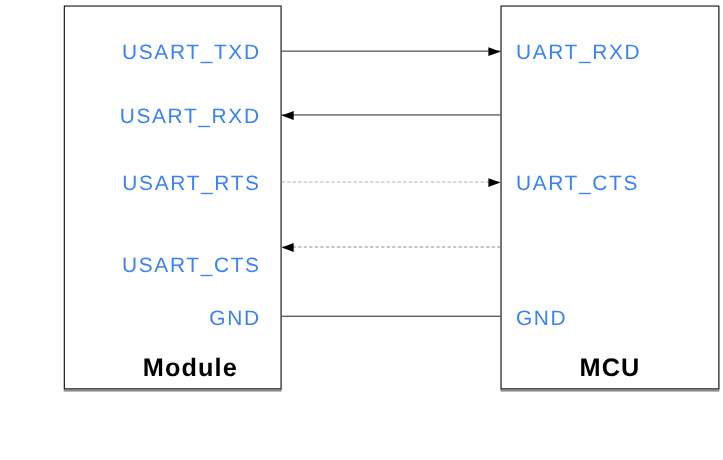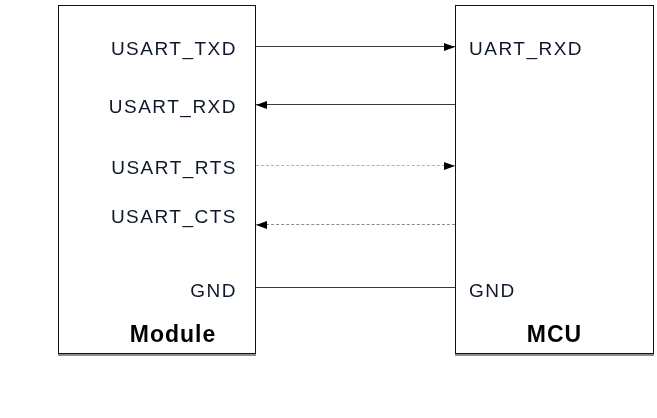--- a/index.html
+++ b/index.html
@@ -24,21 +24,21 @@
     background: #ffffff;
     box-shadow: 0 2px 0 var(--shadow-color, #8c8c8c);
   }
   .block.module { left: 58px;  width: 198px; }
   .block.mcu    { left: 455px; width: 199px; }
 
   .pin-label {
     position: absolute;
     font-size: 19px;
     letter-spacing: 1.5px;
-    color: #0f172a;
+    color: #3b82f6;
     white-space: nowrap;
     transform: translateY(-50%);
     line-height: 1;
     z-index: 3;
   }
   .pin-left  { left: 58px; width: 179px; text-align: right; }
   .pin-right { left: 469px; text-align: center; }
 
   .block-title {
     position: absolute;
@@ -88,24 +88,25 @@
 <body>
 
 <div class="canvas">
 
   <div class="block module"></div>
   <div class="block mcu"></div>
 
   <div class="pin-label pin-left" style="top:48px">USART_TXD</div>
   <div class="pin-label pin-left" style="top:106px">USART_RXD</div>
   <div class="pin-label pin-left" style="top:167px">USART_RTS</div>
-  <div class="pin-label pin-left" style="top:216px">USART_CTS</div>
+  <div class="pin-label pin-left" style="top:242px">USART_CTS</div>
   <div class="pin-label pin-left" style="top:290px">GND</div>
 
   <div class="pin-label pin-right" style="top:48px">UART_RXD</div>
+  <div class="pin-label pin-right" style="top:167px">UART_CTS</div>
   <div class="pin-label pin-right" style="top:290px">GND</div>
 
   <div class="block-title title-module">Module</div>
   <div class="block-title title-mcu">MCU</div>
 
   <div class="wire" style="top:42px">
     <div class="wire-line line-solid"></div>
     <div class="arrowhead arrow-right"></div>
   </div>
 

